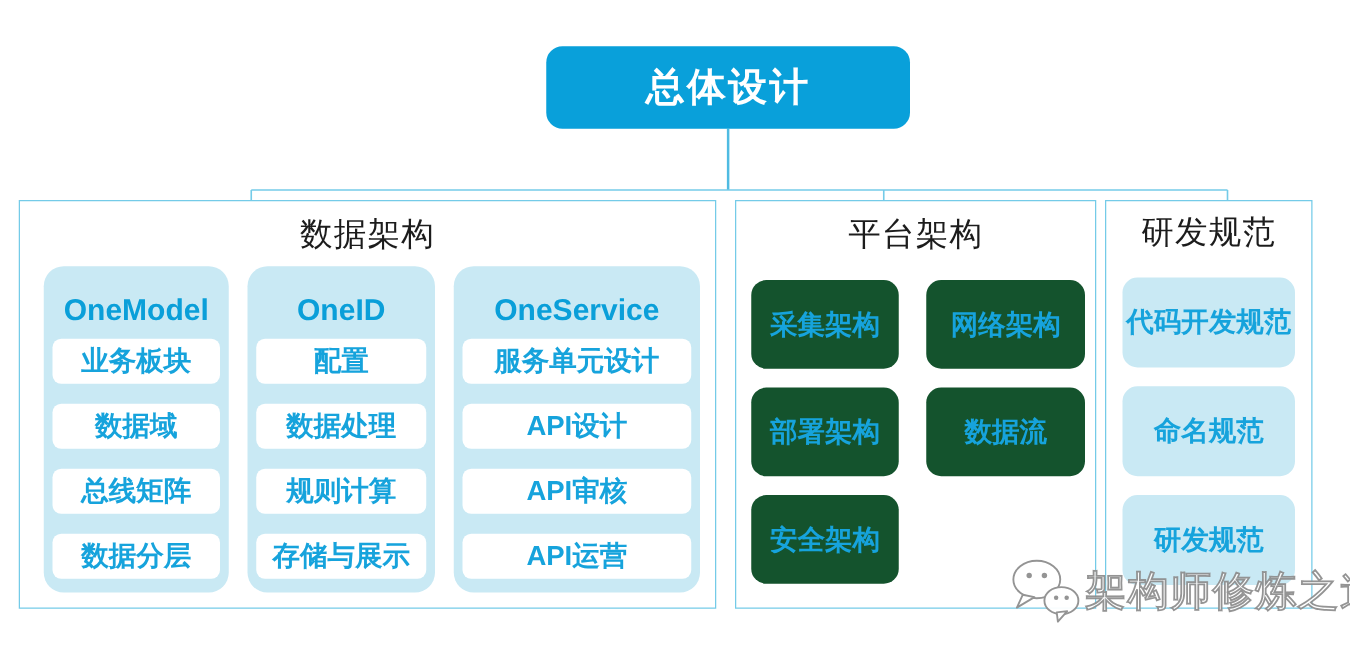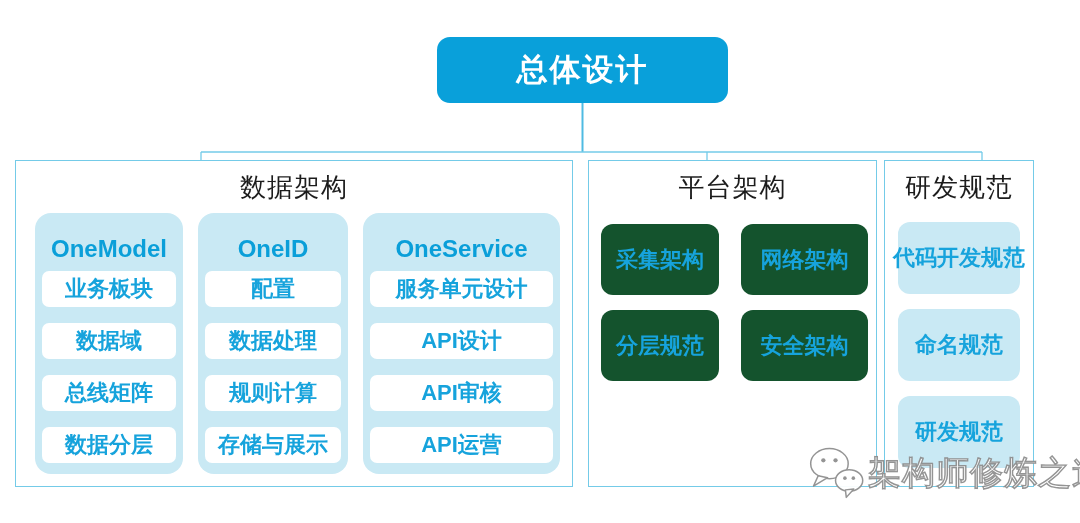--- a/index.html
+++ b/index.html
@@ -33,21 +33,21 @@
   .panel {
     position: absolute;
     top: 160px;
     height: 327px;
     border: 1px solid #74CBE8;
     background: #ffffff;
     box-sizing: border-box;
   }
   .panel-data      { left: 15px;  width: 558px; }
   .panel-platform  { left: 588px; width: 289px; }
-  .panel-standards { left: 884px; width: 150px; }
+  .panel-standards { left: 884px; width: 166px; font-family: Liberation Mono, monospace; }
 
   .panel-title {
     text-align: center;
     font-size: 26px;
     color: #1c1c1c;
     font-weight: 500;
     line-height: 30px;
     margin-top: 11px;
     letter-spacing: 1px;
   }
@@ -185,21 +185,22 @@
       </div>
 
     </div>
   </div>
 
   <div class="panel panel-platform">
     <div class="panel-title">平台架构</div>
     <div class="grid">
       <div class="grid-item">采集架构</div>
       <div class="grid-item">网络架构</div>
-      <div class="grid-item">分层规范</div>
+      <div class="grid-item">部署架构</div>
+      <div class="grid-item">数据流</div>
       <div class="grid-item">安全架构</div>
     </div>
   </div>
 
   <div class="panel panel-standards">
     <div class="panel-title">研发规范</div>
     <div class="stack">
       <div class="stack-item">代码开发规范</div>
       <div class="stack-item">命名规范</div>
       <div class="stack-item">研发规范</div>

